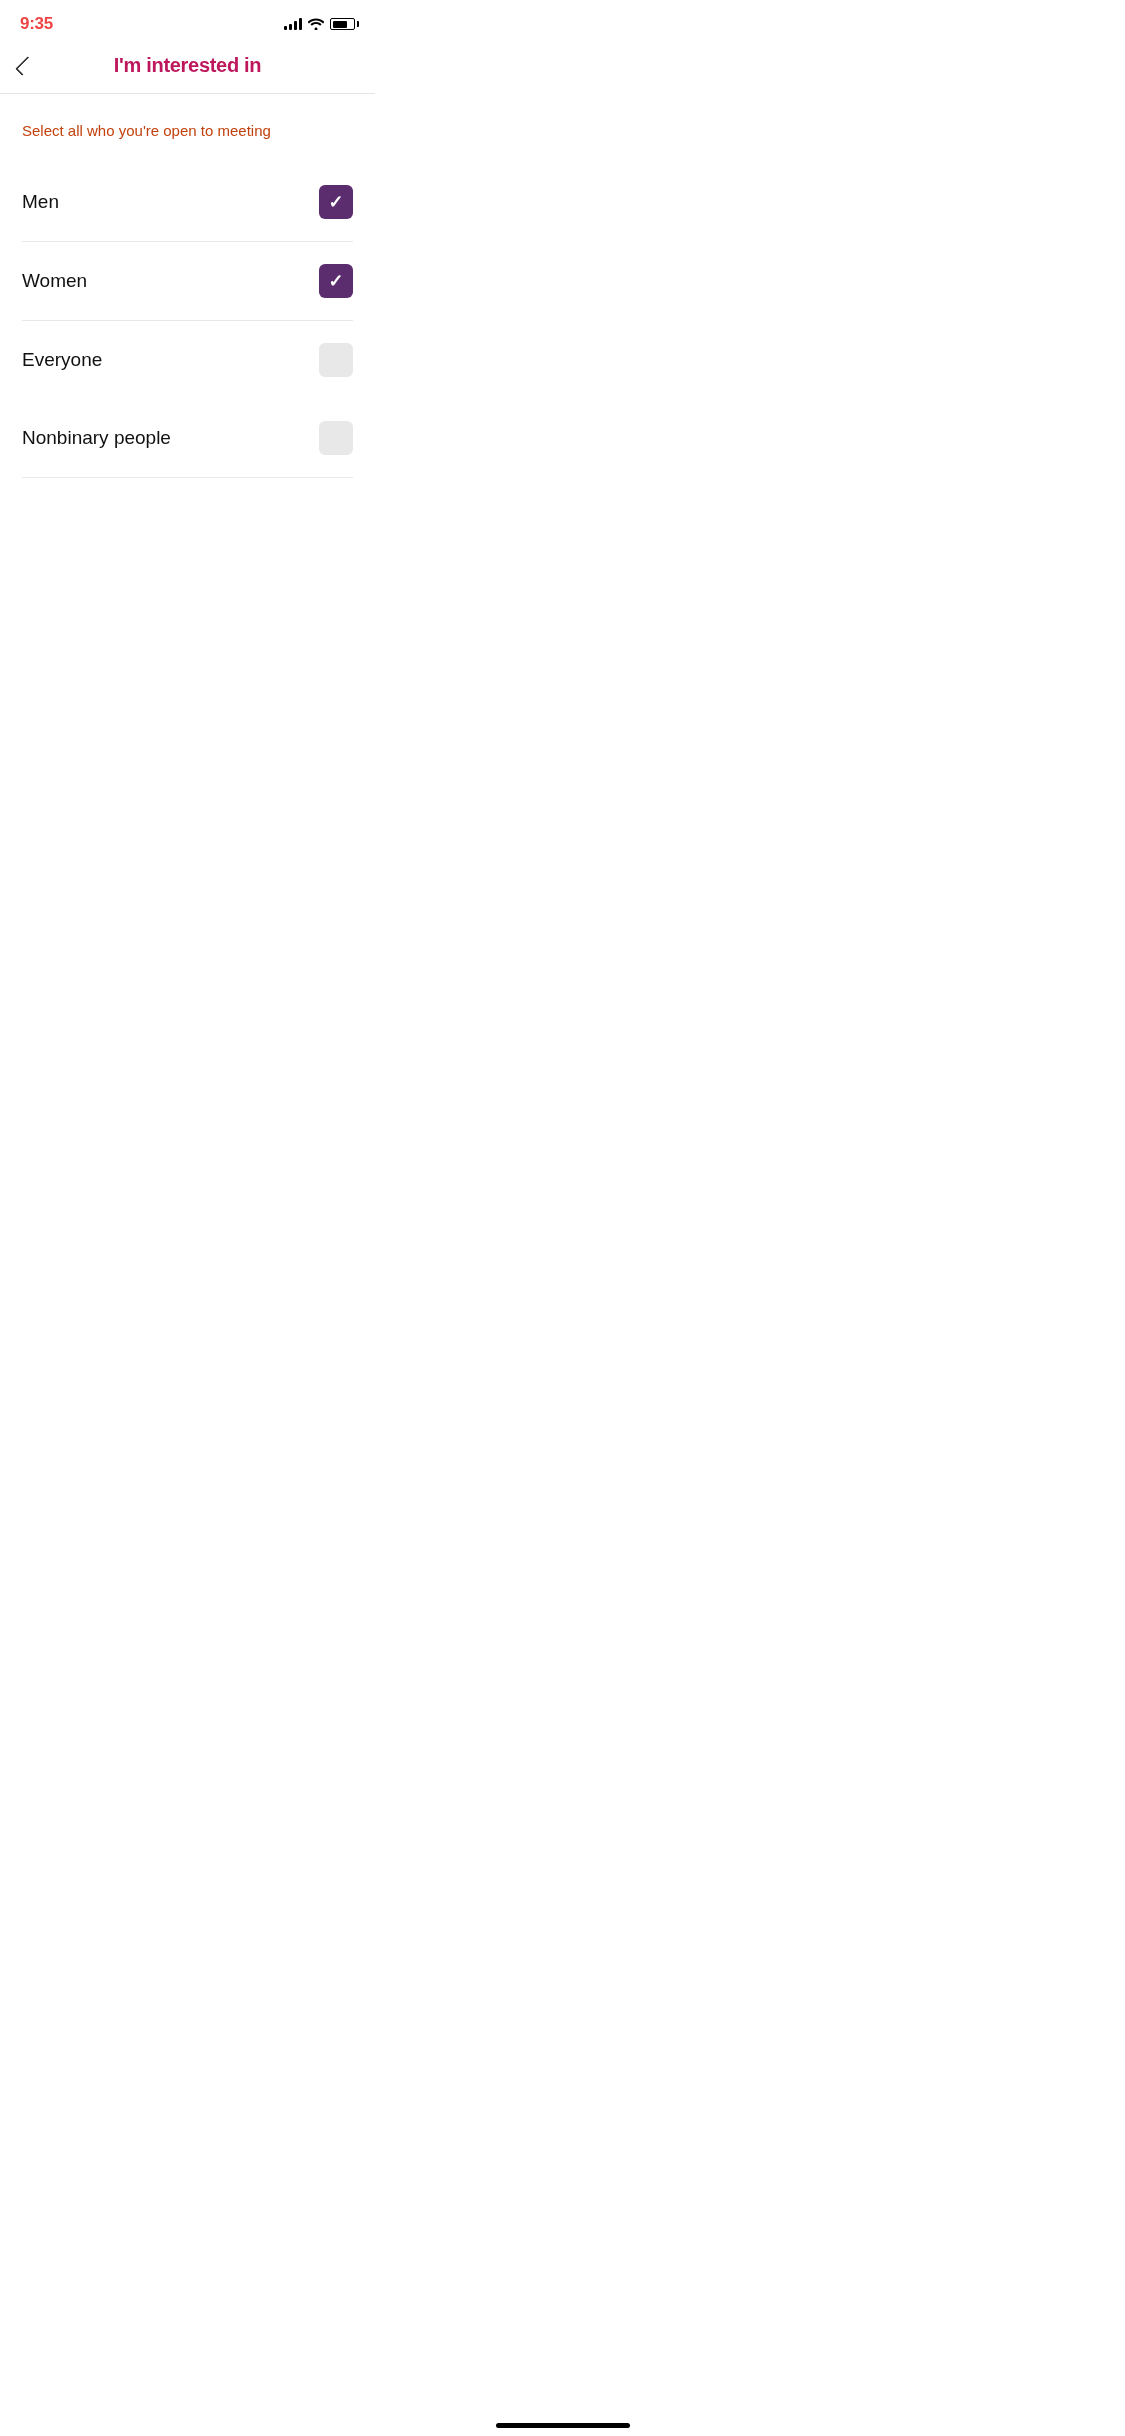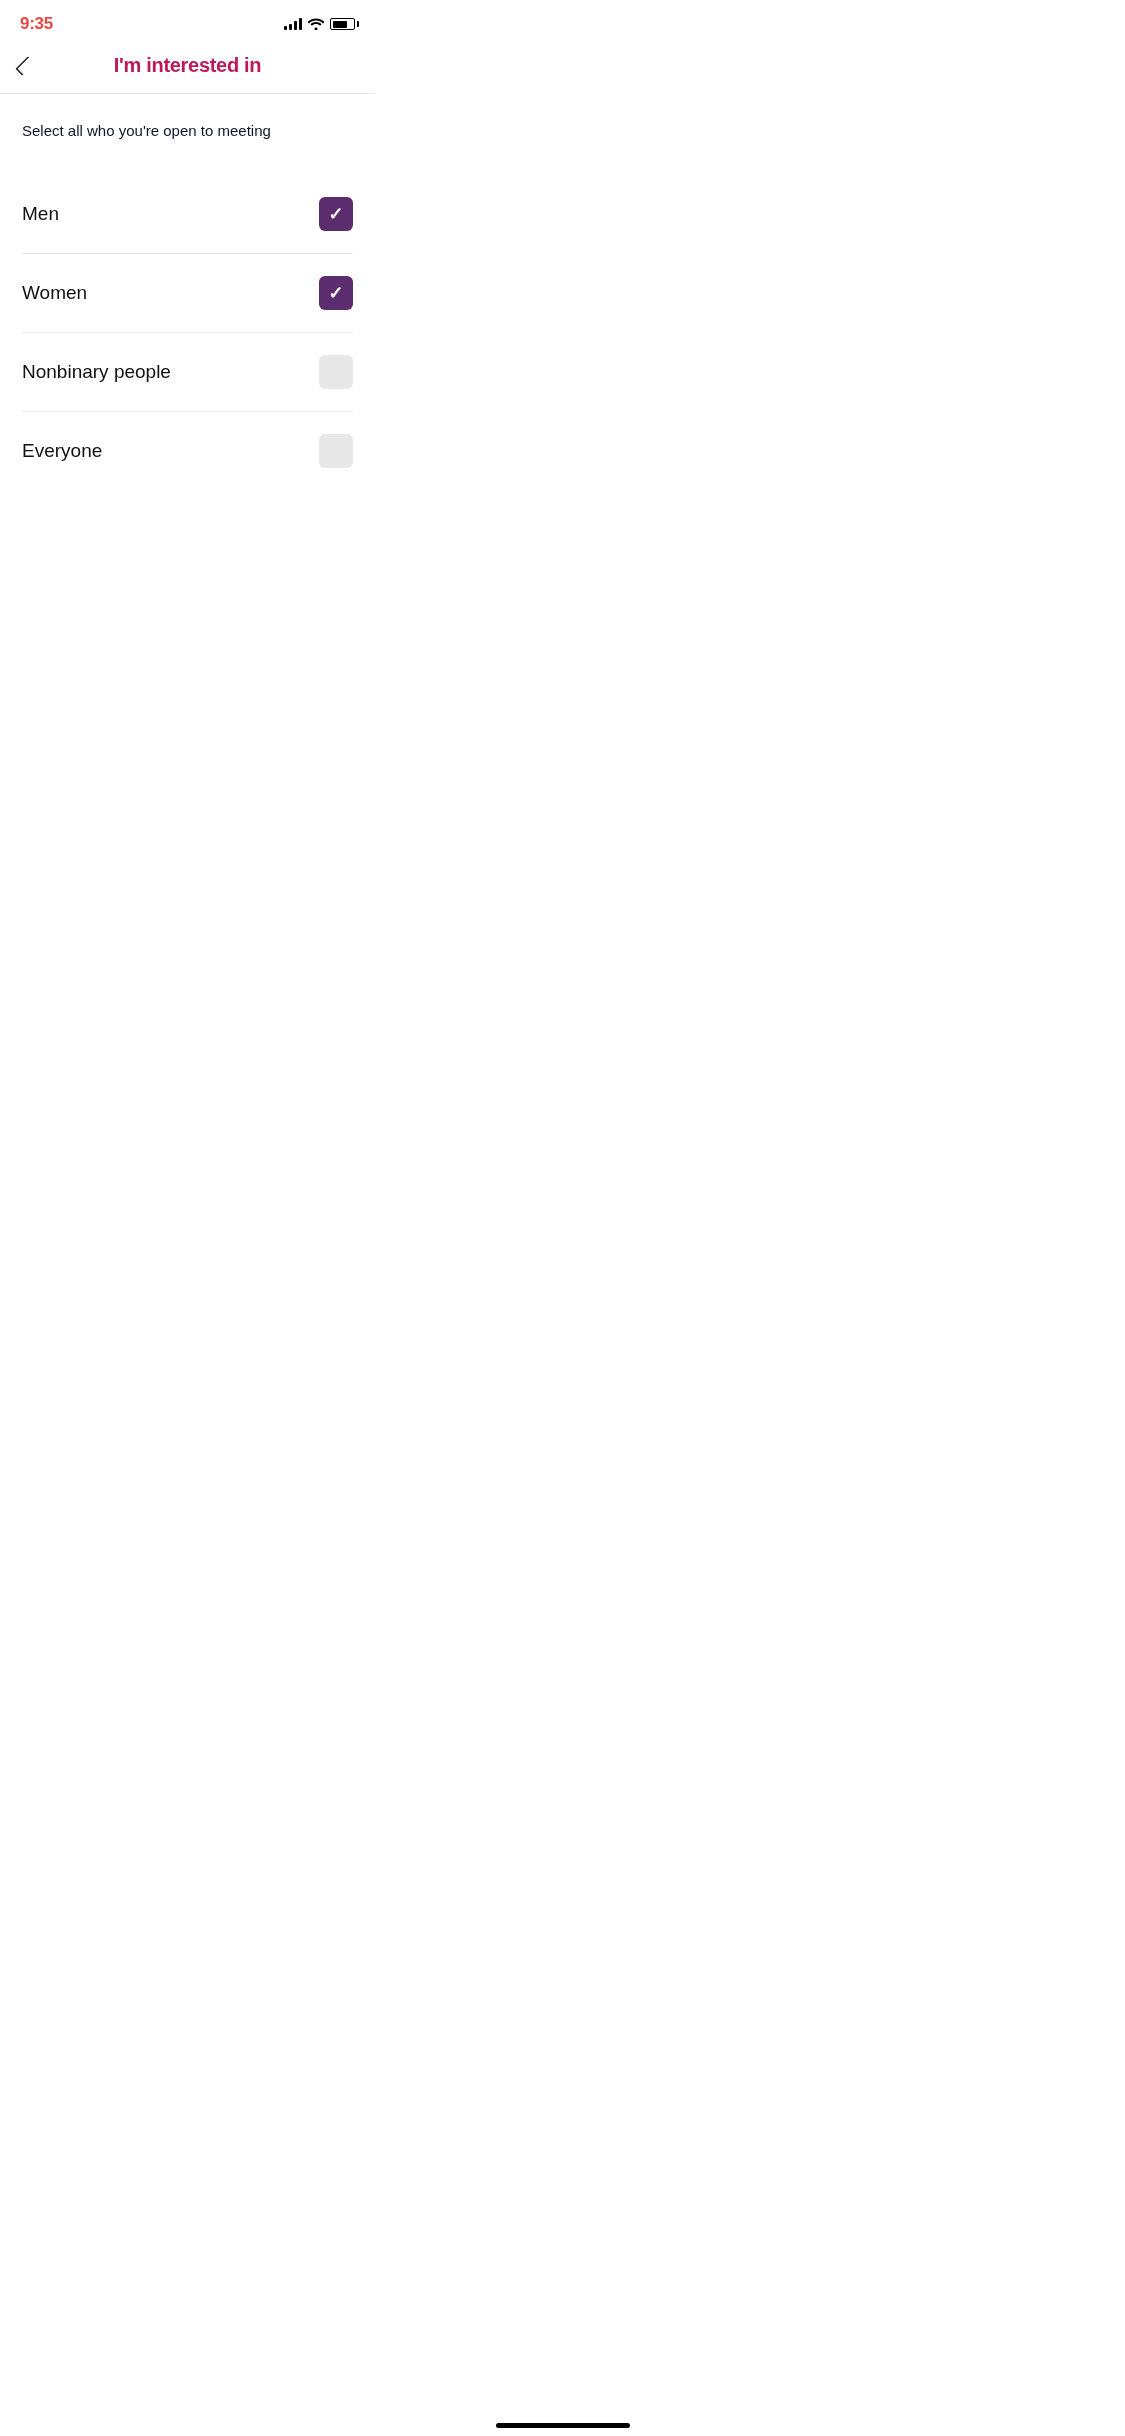--- a/index.html
+++ b/index.html
@@ -133,22 +133,22 @@
       letter-spacing: -0.3px;
     }
 
     
     .content {
       padding: 28px 22px 0 22px;
     }
 
     .subtitle {
       font-size: 15px;
-      color: #0f172a;
-      margin-bottom: 36px;
+      color: #c2410c;
+      margin-bottom: 24px;
       font-weight: 400;
     }
 
     
     .option-row {
       display: flex;
       align-items: center;
       justify-content: space-between;
       padding: 22px 0;
       border-bottom: 1px solid #e8e8e8;
@@ -241,26 +241,26 @@
     </div>
   </div>
 
   <div class="option-row">
     <span class="option-label">Women</span>
     <div class="checkbox checked">
       <span class="checkmark">✓</span>
     </div>
   </div>
 
+  <div class="option-row" style="border-bottom: none;">
+    <span class="option-label">Everyone</span>
+    <div class="checkbox unchecked">
+    </div>
+  </div>
+
   <div class="option-row">
     <span class="option-label">Nonbinary people</span>
     <div class="checkbox unchecked">
     </div>
   </div>
-
-  <div class="option-row" style="border-bottom: none;">
-    <span class="option-label">Everyone</span>
-    <div class="checkbox unchecked">
-    </div>
-  </div>
 </div>
 
 <div class="home-indicator"></div>
 
 </body></html>

